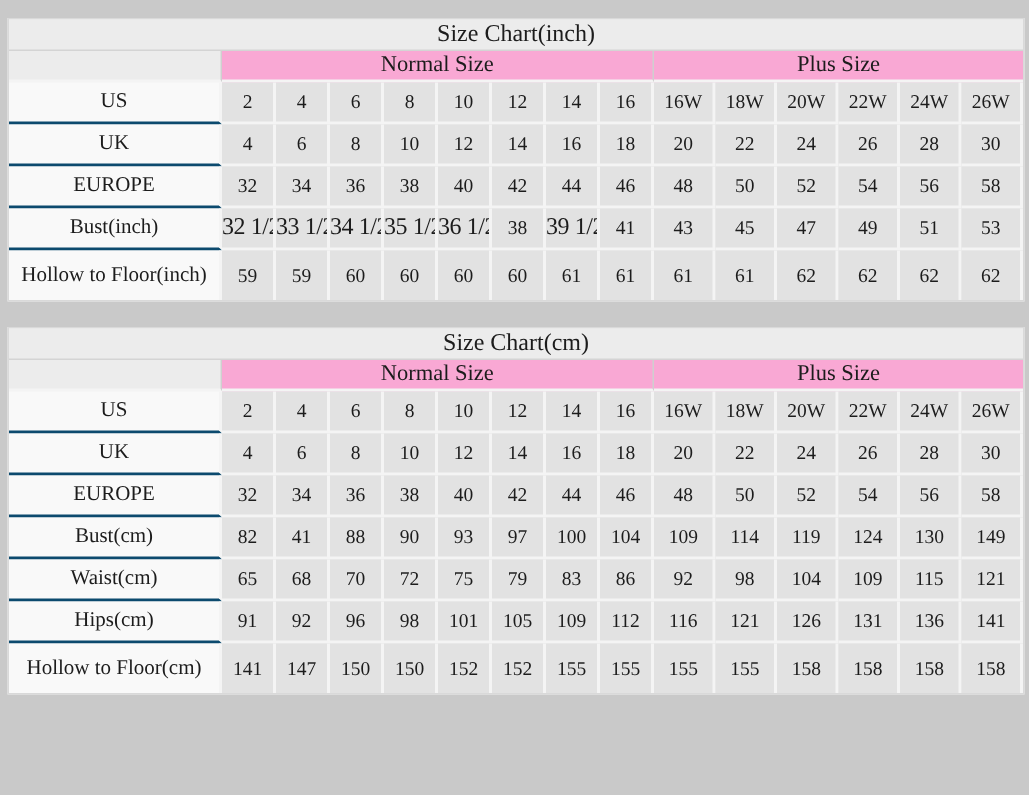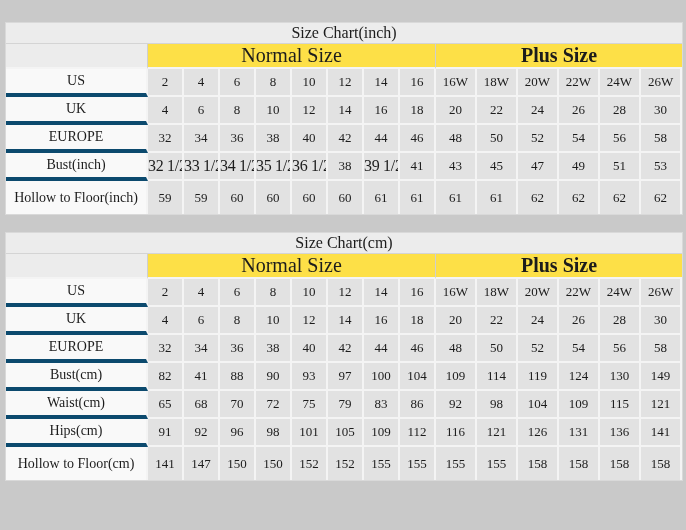--- a/index.html
+++ b/index.html
@@ -8,21 +8,21 @@
   }
   body {
     width: 686px;
     height: 530px;
     background: #c9c9c9;
     font-family: "Liberation Serif", "DejaVu Serif", serif;
     color: #1c1c1c;
     overflow: hidden;
   }
   .page {
-    padding: 22px 5px;
+    padding: 12px 5px;
   }
   table.chart {
     table-layout: fixed;
     width: 676px;
     border-collapse: separate;
     border-spacing: 0;
     background: #f4f4f4;
     border: 1px solid #d9d9d9;
   }
   .gap {
@@ -46,32 +46,32 @@
     font-size: 16px;
   }
   td.corner {
     height: 21px;
     background: #ececec;
     border-right: 1px solid #cfcfcf;
     border-bottom: 2px solid #f4f4f4;
   }
   td.group {
     height: 21px;
-    background: #fde047;
+    background: #f9a8d4;
     border-right: 1px solid #cfcfcf;
     border-bottom: 2px solid #f4f4f4;
-    font-size: 20px;
-  }
-  td.group:last-child { border-right: none; font-weight: bold; }
+    font-size: 15px;
+  }
+  td.group:last-child { border-right: none; }
   tr.data-row td { height: 28px; }
   tr.data-row:last-child td { height: 33px; margin-left: 34px; }
   td.label {
     background: #f9f9f9;
     border-right: 2px solid #f4f4f4;
-    border-bottom: 4px solid #0c4a6e;
+    border-bottom: 2px solid #0c4a6e;
     font-size: 14px;
   }
   td.data {
     background: #e2e2e2;
     border-right: 2px solid #f4f4f4;
     border-bottom: 2px solid #f4f4f4;
     font-size: 13px;
   }
   td.data.frac {
     font-size: 16px;

